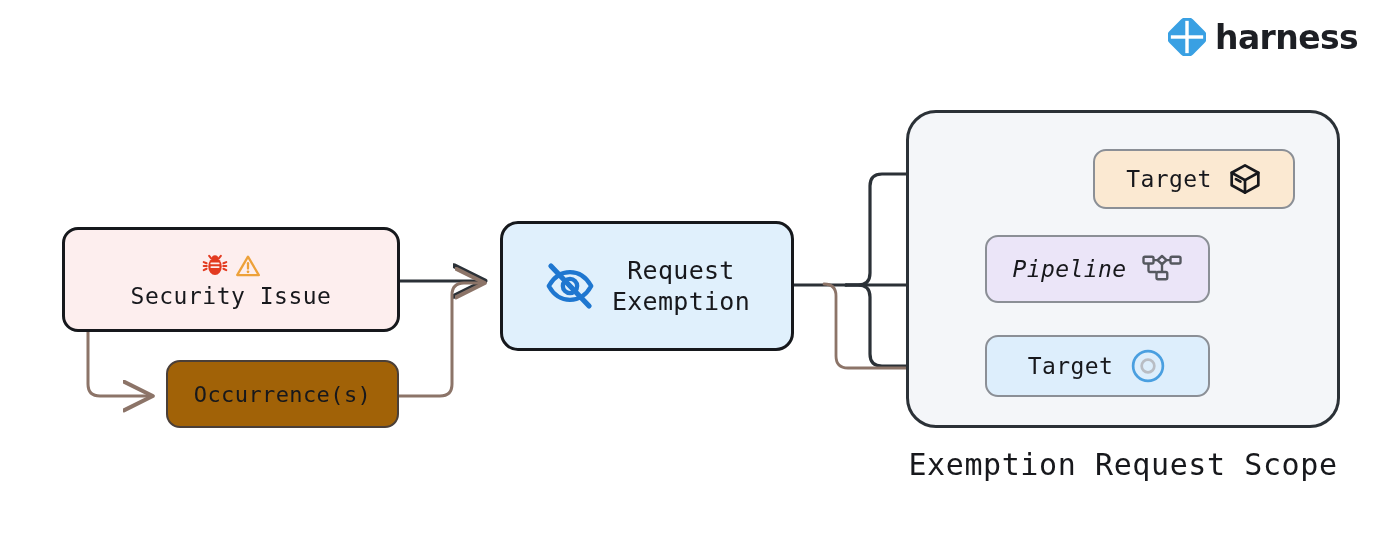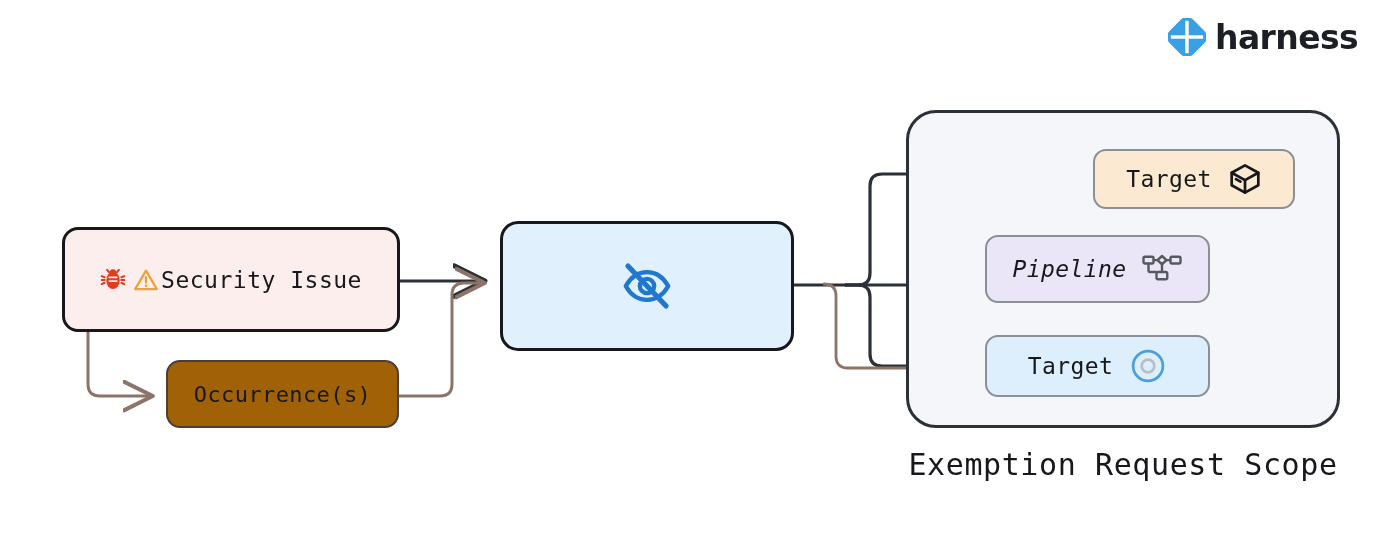--- a/index.html
+++ b/index.html
@@ -52,21 +52,21 @@
   }
   .node-label { white-space: pre; }
 
   
   #node-security {
     left: 62px; top: 227px;
     width: 338px; height: 105px;
     background: #fdeeee;
     border: 3px solid #16181c;
     border-radius: 16px;
-    flex-direction: row;
+    flex-direction: column;
     gap: 2px;
   }
   #node-security .icon-row {
     display: flex;
     align-items: center;
     justify-content: center;
     gap: 7px;
     height: 30px;
   }
   #node-security .node-label {
@@ -236,20 +236,22 @@
 
 <div class="node" id="node-request">
   <svg width="52" height="52" viewBox="0 0 24 24">
     <g fill="none" stroke="#1f77d0" stroke-width="2" stroke-linecap="round" stroke-linejoin="round">
       <path d="M2.2 12 C4.6 7.7 8 5.6 12 5.6 C16 5.6 19.4 7.7 21.8 12
                C19.4 16.3 16 18.4 12 18.4 C8 18.4 4.6 16.3 2.2 12 Z"></path>
       <circle cx="12" cy="12" r="3.3"></circle>
       <path d="M3.2 2.8 L20.8 21.2" stroke-width="2.4"></path>
     </g>
   </svg>
+  <div class="node-label">Request
+Exemption</div>
 </div>
 
 <div id="scope-container"></div>
 
 <div class="scope-node" id="node-project">
   <span class="node-label">Target</span>
   <svg class="scope-icon" width="34" height="34" viewBox="0 0 24 24">
     <g fill="none" stroke="#17181c" stroke-width="1.9" stroke-linejoin="round" stroke-linecap="round">
       <path d="M12 2.4 L21.4 7.6 L12 12.8 L2.6 7.6 Z"></path>
       <path d="M2.6 7.6 V16.4 L12 21.6 V12.8"></path>

